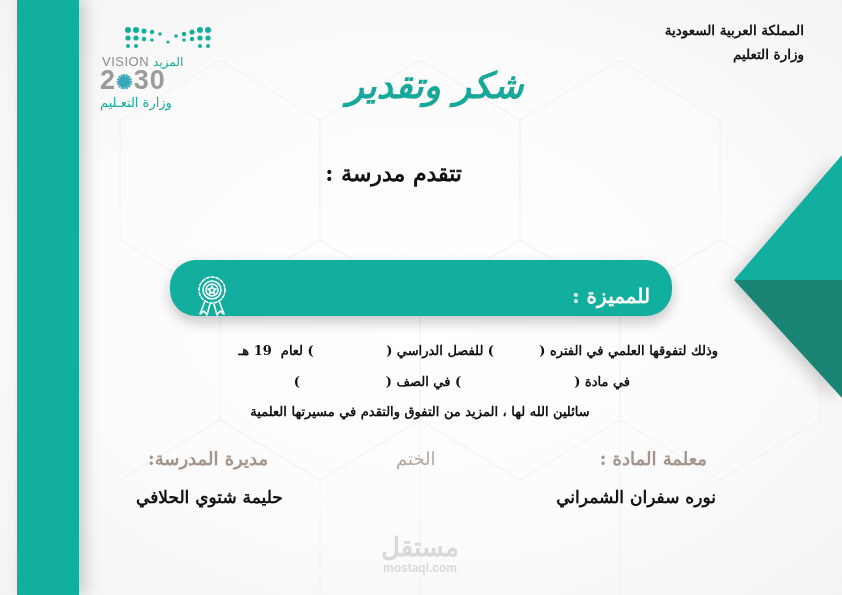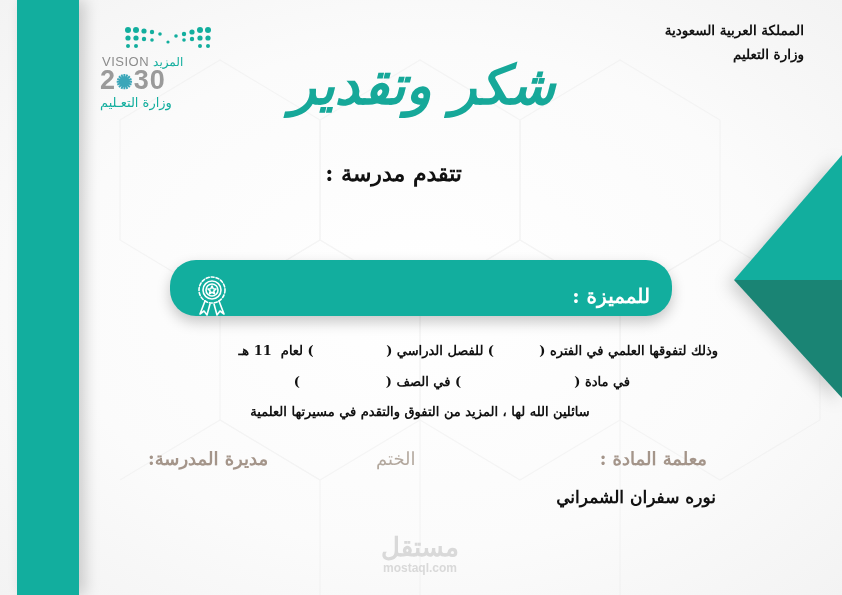--- a/index.html
+++ b/index.html
@@ -52,23 +52,23 @@
     direction: rtl; white-space: nowrap;
   }
   .header-right {
     position: absolute; right: 38px; top: 18px;
     direction: rtl; text-align: right;
     font-family: "DejaVu Serif", serif; font-weight: bold;
     font-size: 13.5px; line-height: 24px; color: #111;
   }
   .title-calli {
     position: absolute; left: 290px; top: 40px; width: 290px; height: 90px;
-    direction: rtl; text-align: left;
+    direction: rtl; text-align: center;
     font-family: "DejaVu Serif", serif; font-weight: bold; font-style: italic;
-    font-size: 54px; color: #16a899; line-height: 90px;
+    font-size: 36px; color: #16a899; line-height: 90px;
     letter-spacing: 2px;
   }
   .school-line {
     position: absolute; right: 380px; top: 160px;
     direction: rtl;
     font-family: "DejaVu Serif", serif; font-weight: bold;
     font-size: 22px; color: #111;
   }
   .bouquet-line {
     position: absolute; right: 200px; top: 203px;
@@ -189,27 +189,28 @@
     <svg class="award" viewBox="0 0 36 44" fill="none" stroke="#ffffff" stroke-width="1.6" stroke-linejoin="round" stroke-linecap="round">
       <circle cx="18" cy="16" r="13" stroke-dasharray="3 2"></circle>
       <circle cx="18" cy="16" r="9"></circle>
       <circle cx="18" cy="16" r="6"></circle>
       <polygon points="18,12 19.2,14.8 22,15 19.8,17 20.5,19.8 18,18.3 15.5,19.8 16.2,17 14,15 16.8,14.8"></polygon>
       <path d="M11 27 L6 40 L10 37 L13 41 L16 30"></path>
       <path d="M25 27 L30 40 L26 37 L23 41 L20 30"></path>
     </svg>
   </div>
 
-  <div class="body-text line1">وذلك لتفوقها العلمي في الفتره (          ) للفصل الدراسي (                ) لعام  11 هـ</div>
+  <div class="body-text line1">وذلك لتفوقها العلمي في الفتره (          ) للفصل الدراسي (                ) لعام  19 هـ</div>
   <div class="body-text line2">في مادة (                         ) في الصف (                   )</div>
   <div class="body-text line3">سائلين الله لها ، المزيد من التفوق والتقدم في مسيرتها العلمية</div>
 
   <div class="sig-label" style="right:135px;">معلمة المادة :</div>
-  <div class="sig-label light" style="left:376px;text-align:right;">الختم</div>
+  <div class="sig-label light" style="left:396px;text-align:right;">الختم</div>
   <div class="sig-label" style="left:148px;">مديرة المدرسة:</div>
 
   <div class="sig-name" style="right:126px;">نوره سفران الشمراني</div>
+  <div class="sig-name" style="left:136px;">حليمة شتوي الحلافي</div>
 
   <div class="watermark">
     <div class="ar">مستقل</div>
     <div class="en">mostaql.com</div>
   </div>
 </div>
 
 </body></html>

